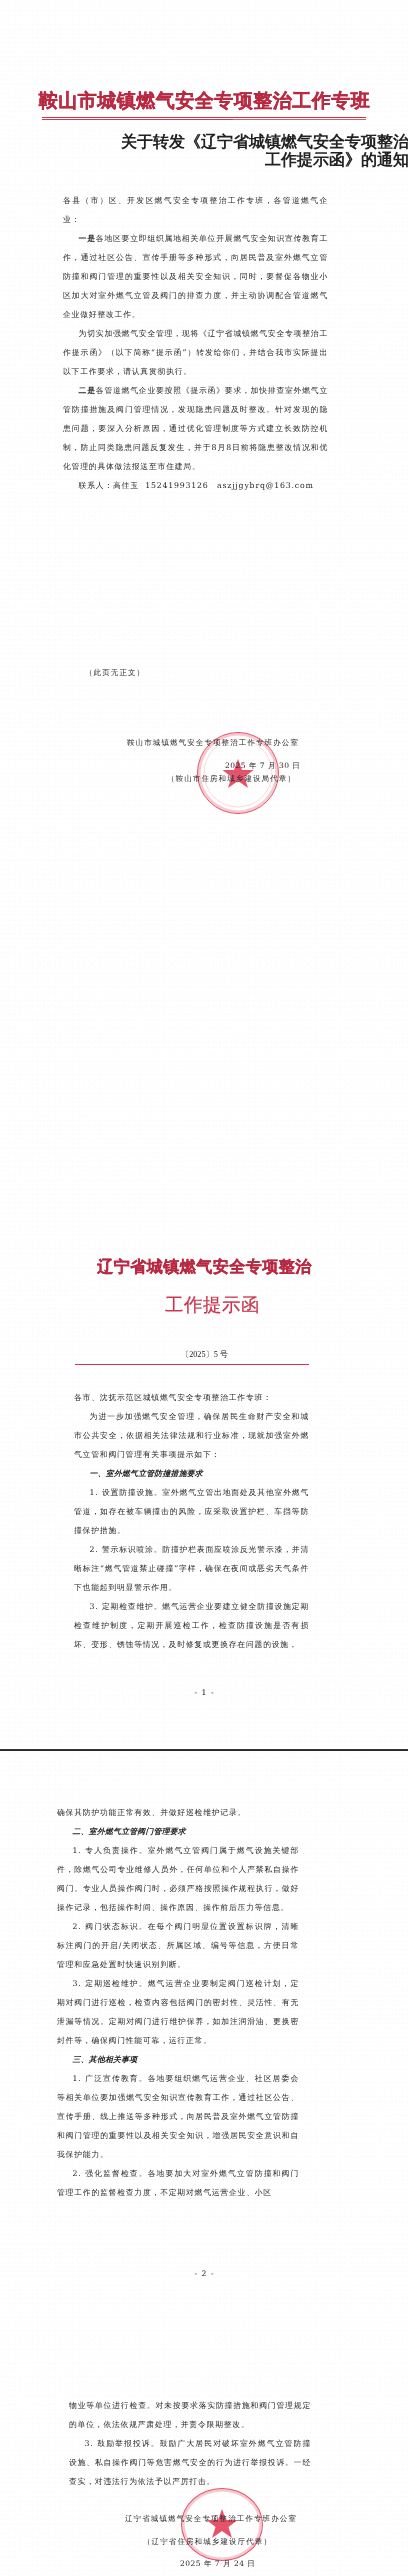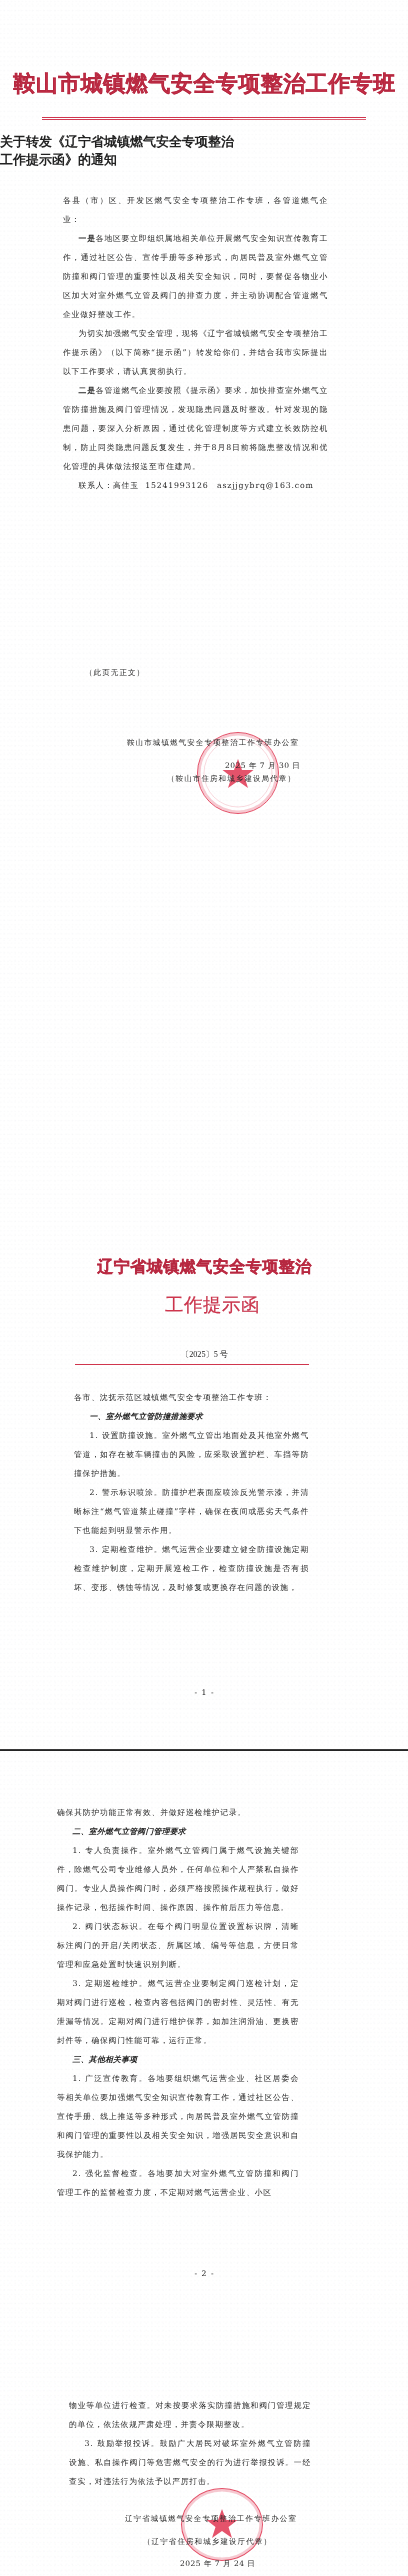--- a/index.html
+++ b/index.html
@@ -23,22 +23,22 @@
     color: #d0354d;
     font-family: "DejaVu Sans", "Liberation Sans", sans-serif;
     font-weight: bold;
     text-align: center;
     letter-spacing: 0.5px;
     -webkit-text-stroke: 0.3px #b52840;
   }
   .doc-title {
     font-family: "DejaVu Sans", "Liberation Sans", sans-serif;
     font-weight: bold;
-    text-align: left;
-    font-size: 13px;
+    text-align: right;
+    font-size: 16px;
     line-height: 17.5px;
     color: #222;
   }
   .body-text {
     font-family: "DejaVu Serif", "Liberation Serif", serif;
     font-size: 7.8px;
     line-height: 19px;
     letter-spacing: 0.8px;
     text-align: justify;
     color: #262626;
@@ -76,21 +76,21 @@
     box-shadow: inset 0 0 0 2.1px rgba(255,255,255,0), inset 0 0 0 2.6px rgba(222,40,70,0.25);
   }
   .seal svg { position: absolute; left: 0; top: 0; width: 100%; height: 100%; }
   .seam { position: absolute; left: 0; width: 409px; }
 </style>
 </head>
 <body>
 
 <div class="scan" style="top:0;height:963px;"></div>
 
-<div class="abs red-head" style="top:72px;left:0;width:409px;font-size:22px;line-height:24px;">鞍山市城镇燃气安全专项整治工作专班</div>
+<div class="abs red-head" style="top:88px;left:0;width:409px;font-size:19px;line-height:24px;">鞍山市城镇燃气安全专项整治工作专班</div>
 
 <div class="abs" style="top:117px;left:42px;width:191px;">
   <div style="height:1.3px;background:#d0354d;width:191px;"></div>
   <div style="height:0.8px;background:#d0354d;width:191px;margin-top:0.8px;opacity:0.85;"></div>
 </div>
 <div class="abs" style="top:117px;left:42px;width:191px;">
   <div style="height:1.3px;background:#d0354d;width:191px;margin-left:0;"></div>
 </div>
 <div class="abs" style="top:117px;left:42px;width:191px;"></div>
 <div class="abs" style="top:117px;left:42px;width:191px;"></div>
@@ -177,20 +177,21 @@
 <div class="scan" style="top:963px;height:787px;"></div>
 
 <div class="abs red-head" style="top:1253px;left:0;width:409px;font-size:16px;line-height:27px;">辽宁省城镇燃气安全专项整治</div>
 <div class="abs red-head" style="top:1292px;left:0;width:409px;font-size:18.5px;line-height:25px;font-weight:normal;font-family:'DejaVu Serif','Liberation Serif',serif;padding-left:16px;-webkit-text-stroke:0.2px #b52840;">工作提示函</div>
 
 <div class="abs" style="top:1349px;left:0;width:409px;text-align:center;font-family:'Liberation Serif','DejaVu Serif',serif;font-size:8.2px;color:#222;">〔2025〕5 号</div>
 <div class="abs" style="top:1364px;left:75px;width:234px;height:0.8px;background:#d0354d;"></div>
 
 <div class="abs body-text" style="top:1388px;left:74px;width:235px;">
   <p class="noindent">各市、沈抚示范区城镇燃气安全专项整治工作专班：</p>
+  <p>为进一步加强燃气安全管理，确保居民生命财产安全和城市公共安全，依据相关法律法规和行业标准，现就加强室外燃气立管和阀门管理有关事项提示如下：</p>
   <p class="heading">一、室外燃气立管防撞措施要求</p>
   <p>1. 设置防撞设施。室外燃气立管出地面处及其他室外燃气管道，如存在被车辆撞击的风险，应采取设置护栏、车挡等防撞保护措施。</p>
   <p>2. 警示标识喷涂。防撞护栏表面应喷涂反光警示漆，并清晰标注“燃气管道禁止碰撞”字样，确保在夜间或恶劣天气条件下也能起到明显警示作用。</p>
   <p>3. 定期检查维护。燃气运营企业要建立健全防撞设施定期检查维护制度，定期开展巡检工作，检查防撞设施是否有损坏、变形、锈蚀等情况，及时修复或更换存在问题的设施，</p>
 </div>
 
 <div class="abs pagenum" style="top:1688px;">- 1 -</div>
 
 <div class="seam" style="top:1749px;height:2.1px;background:linear-gradient(#444,#1a1a1a);"></div>
 

